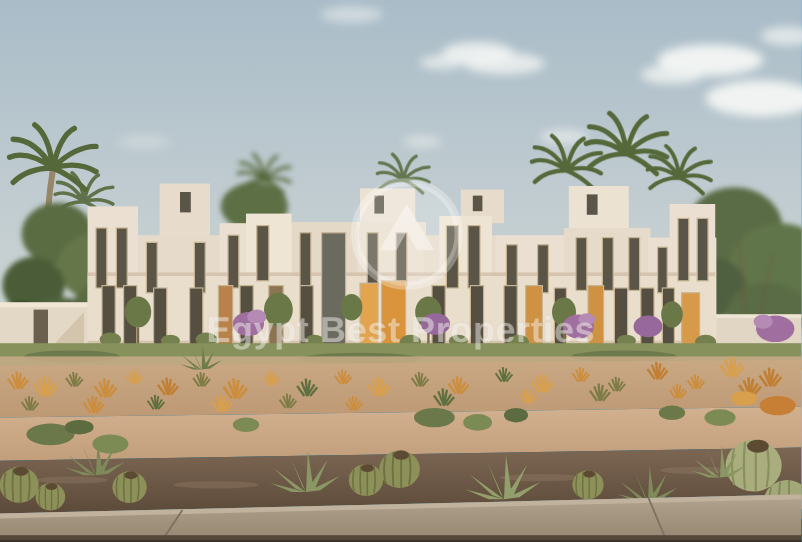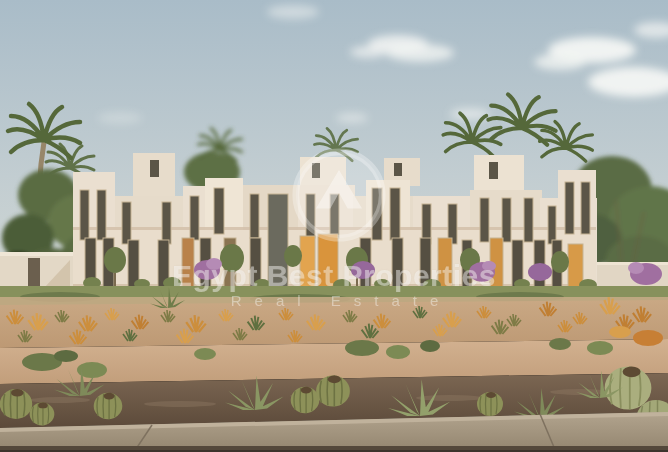--- a/index.html
+++ b/index.html
@@ -1,18 +1,18 @@
 <!DOCTYPE html>
 <html><head>
 <meta charset="utf-8">
 <style>
   html,body{margin:0;padding:0;background:#ffffff;}
   .stage{
     position:relative;width:668px;height:452px;overflow:hidden;
-    font-family:"Liberation Sans",sans-serif;background:#000000;
+    font-family:"Liberation Sans",sans-serif;background:#0369a1;
   }
   .scene-svg{position:absolute;inset:0;display:block;}
   .watermark{position:absolute;inset:0;pointer-events:none;}
   .wm-logo{position:absolute;left:291px;top:147px;width:96px;height:96px;}
   .wm-title{
     position:absolute;left:0;right:0;top:259px;text-align:center;
     font-weight:700;font-size:30px;letter-spacing:0.5px;
     color:rgba(255,255,255,0.42);
     text-shadow:0 0 2px rgba(180,170,150,0.15);
     white-space:nowrap;
@@ -354,16 +354,15 @@
   <rect x="0" y="446" width="668" height="6" fill="#54483b"></rect>
   <rect x="0" y="450" width="668" height="2" fill="#3c342c"></rect>
 </svg>
 
 <div class="watermark">
   <svg class="wm-logo" viewBox="0 0 100 100" aria-hidden="true">
     <circle cx="50" cy="50" r="45" fill="rgba(255,255,255,0.20)" stroke="rgba(255,255,255,0.30)" stroke-width="7"></circle>
     <path d="M50 24 L74 64 L59 64 L50 48 L41 64 L26 64 Z" fill="rgba(255,255,255,0.40)"></path>
   </svg>
   <div class="wm-title">Egypt Best Properties</div>
-  <div class="wm-subtitle">Real Estate</div>
 </div>
 
 </div>
 
 </body></html>

